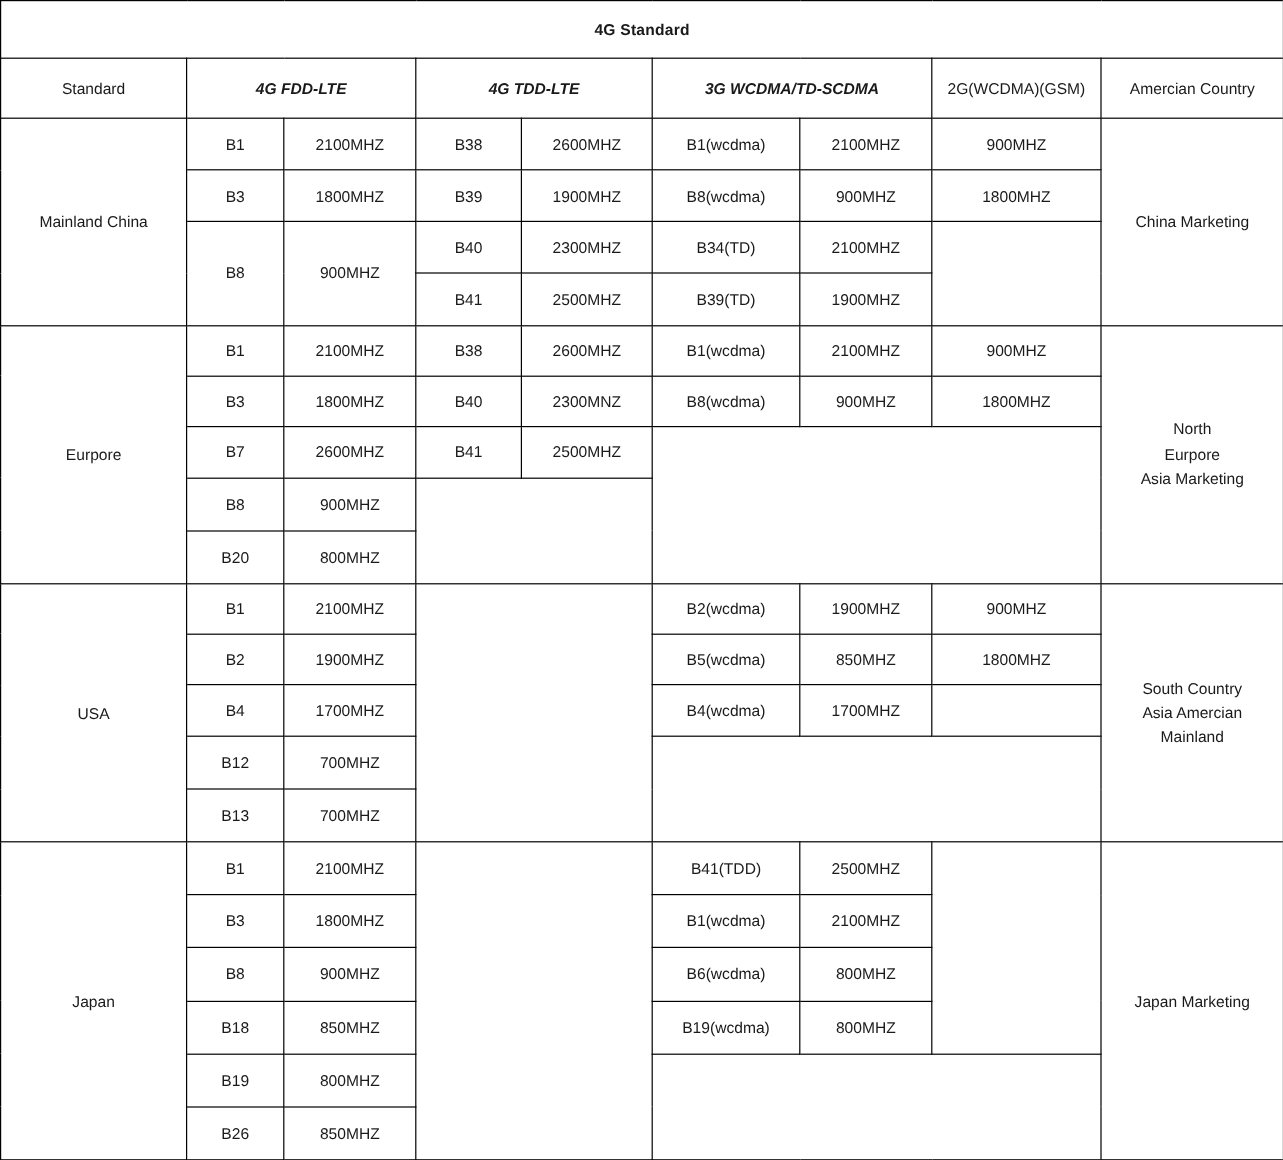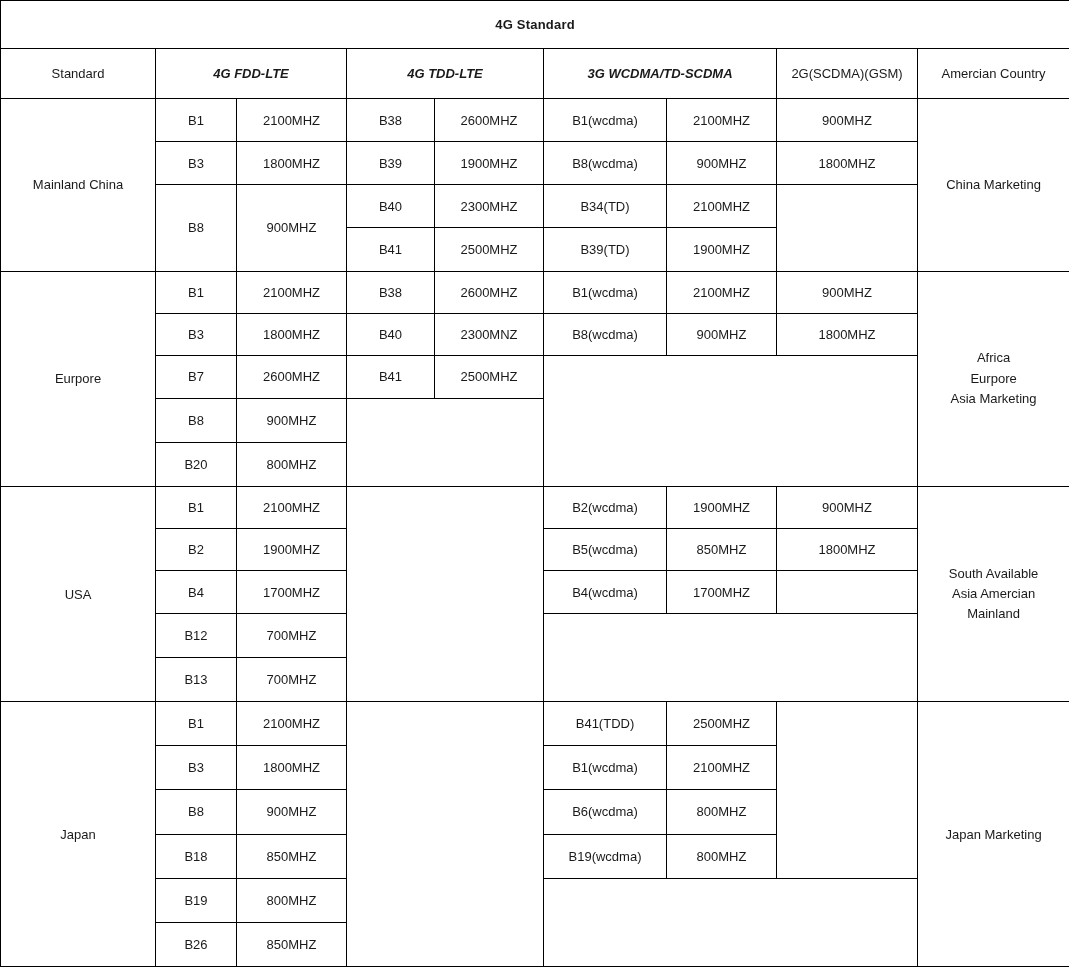--- a/index.html
+++ b/index.html
@@ -103,21 +103,21 @@
 
   <tr style="height:48px">
     <td class="title-cell outer-left outer-right" colspan="9">4G Standard</td>
   </tr>
 
   <tr style="height:50px">
     <td class="hdr outer-left">Standard</td>
     <td class="hdr-accent" colspan="2">4G FDD-LTE</td>
     <td class="hdr-accent" colspan="2">4G TDD-LTE</td>
     <td class="hdr-accent" colspan="2">3G WCDMA/TD-SCDMA</td>
-    <td class="hdr">2G(SCDMA)(GSM)</td>
+    <td class="hdr">2G(WCDMA)(GSM)</td>
     <td class="hdr outer-right">Amercian Country</td>
   </tr>
 
   <tr style="height:43px">
     <td class="country sec-top outer-left" rowspan="4">Mainland China</td>
     <td class="band sec-top">B1</td>
     <td class="freq sec-top">2100MHZ</td>
     <td class="band sec-top">B38</td>
     <td class="freq sec-top">2600MHZ</td>
     <td class="band sec-top">B1(wcdma)</td>
@@ -153,21 +153,21 @@
   <tr style="height:42px">
     <td class="country sec-top outer-left" rowspan="5">Eurpore</td>
     <td class="band sec-top">B1</td>
     <td class="freq sec-top">2100MHZ</td>
     <td class="band sec-top">B38</td>
     <td class="freq sec-top">2600MHZ</td>
     <td class="band sec-top">B1(wcdma)</td>
     <td class="freq sec-top">2100MHZ</td>
     <td class="freq sec-top">900MHZ</td>
     <td class="region sec-top outer-right" rowspan="5">
-      <div>Africa</div>
+      <div>North</div>
       <div>Eurpore</div>
       <div>Asia Marketing</div>
     </td>
   </tr>
   <tr style="height:42px">
     <td class="band">B3</td>
     <td class="freq">1800MHZ</td>
     <td class="band">B40</td>
     <td class="freq">2300MNZ</td>
     <td class="band">B8(wcdma)</td>
@@ -193,21 +193,21 @@
 
   <tr style="height:42px">
     <td class="country sec-top outer-left" rowspan="5">USA</td>
     <td class="band sec-top">B1</td>
     <td class="freq sec-top">2100MHZ</td>
     <td class="empty sec-top" colspan="2" rowspan="5"></td>
     <td class="band sec-top">B2(wcdma)</td>
     <td class="freq sec-top">1900MHZ</td>
     <td class="freq sec-top">900MHZ</td>
     <td class="region sec-top outer-right" rowspan="5">
-      <div>South Available</div>
+      <div>South Country</div>
       <div>Asia Amercian</div>
       <div>Mainland</div>
     </td>
   </tr>
   <tr style="height:42px">
     <td class="band">B2</td>
     <td class="freq">1900MHZ</td>
     <td class="band">B5(wcdma)</td>
     <td class="freq">850MHZ</td>
     <td class="freq">1800MHZ</td>

